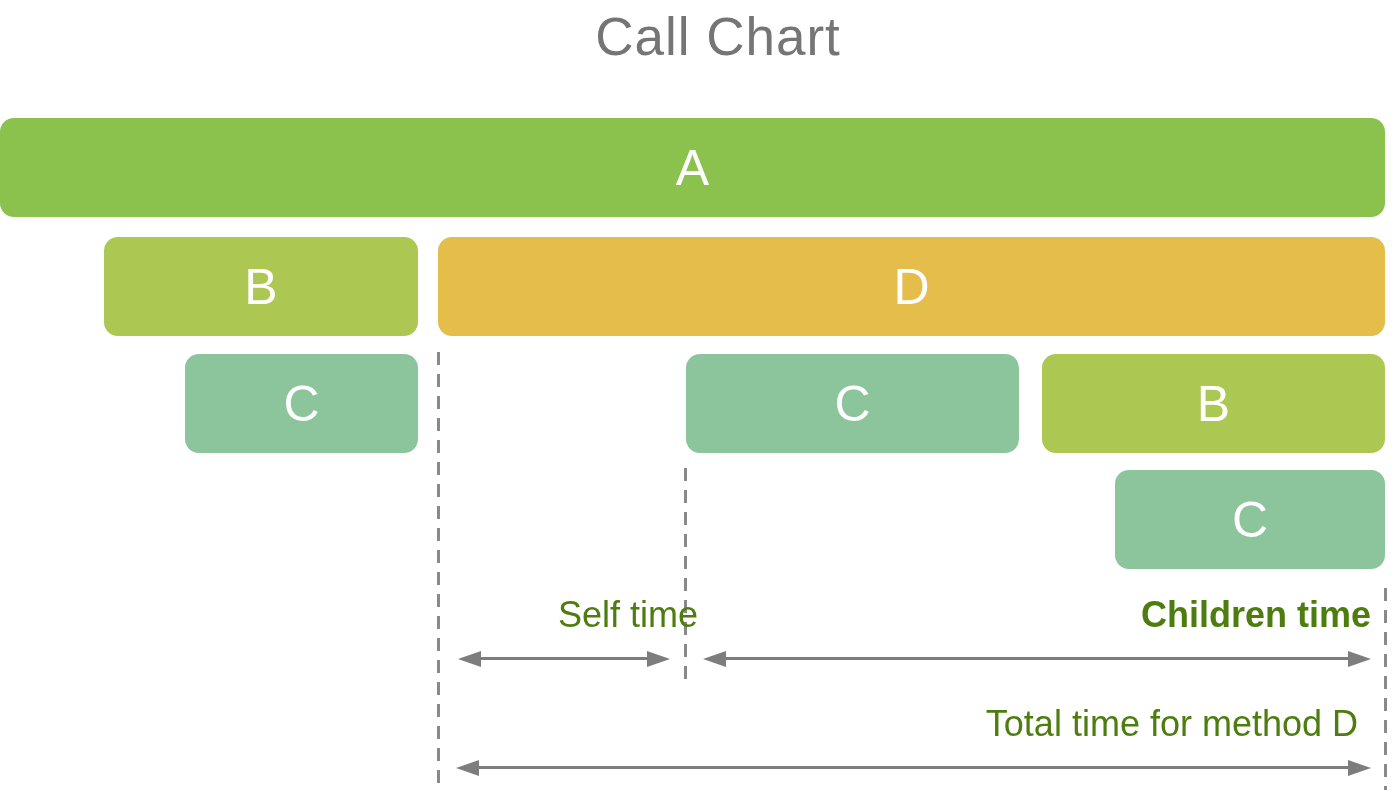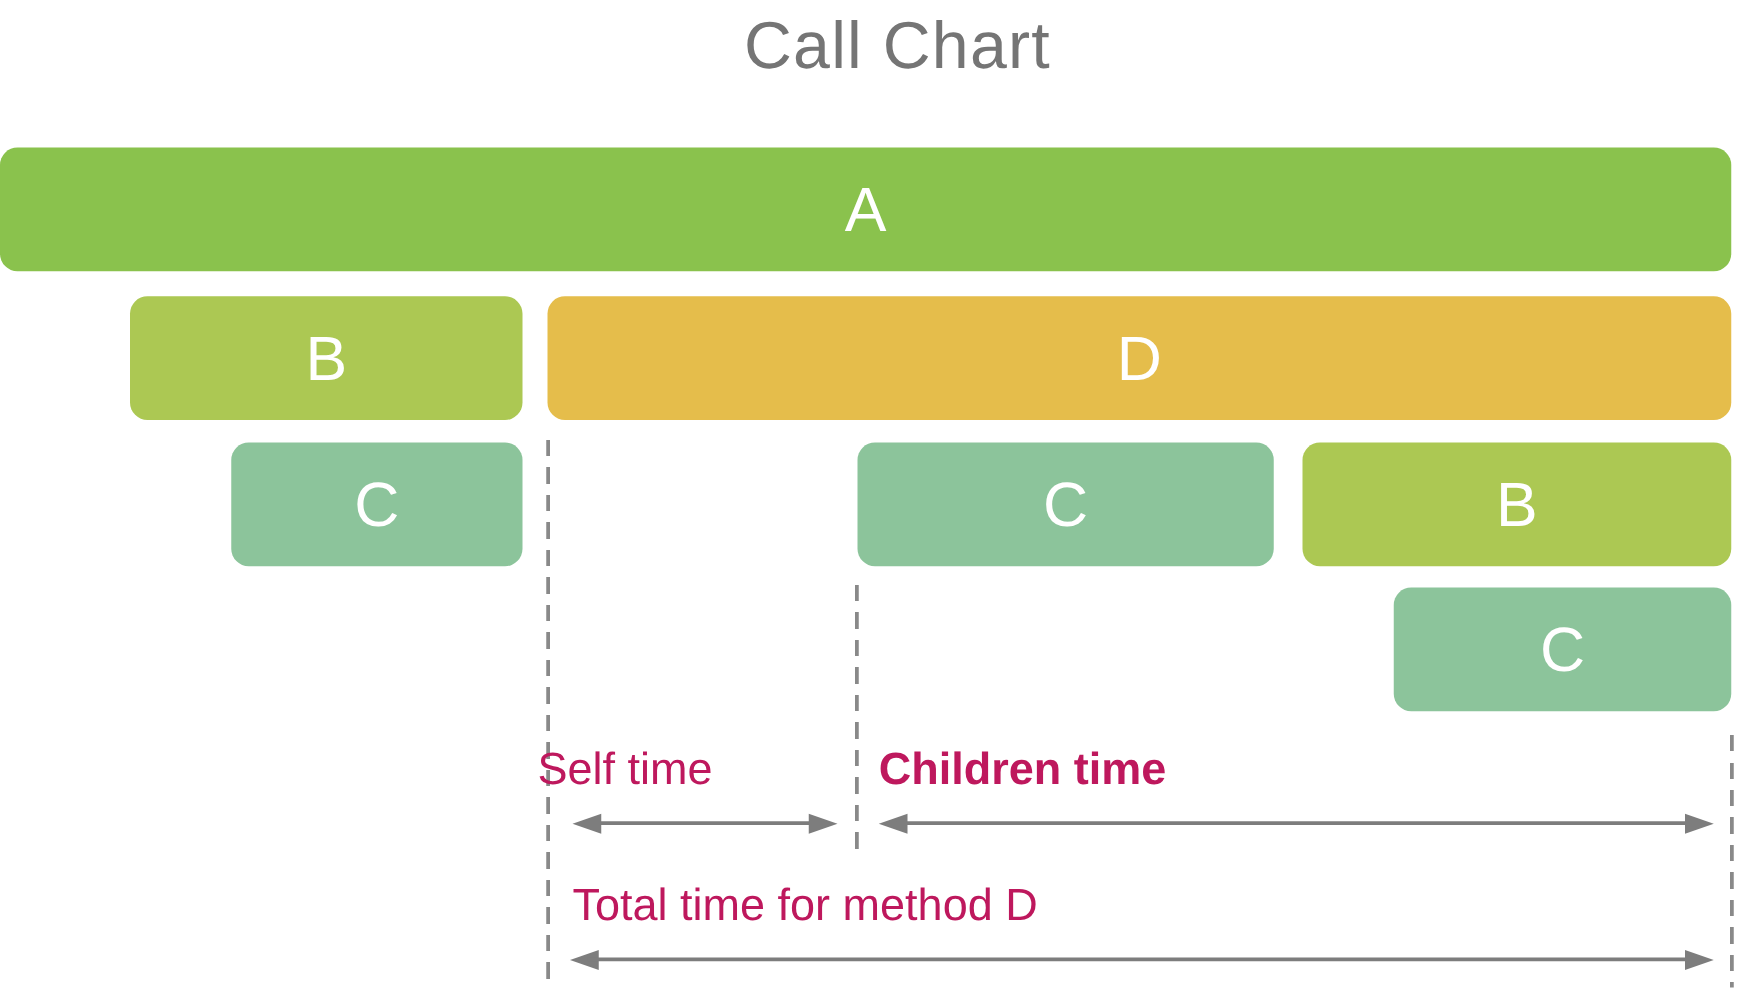--- a/index.html
+++ b/index.html
@@ -68,29 +68,29 @@
   .arrow .head-left  { left: 0;  border-right: 23px solid #7d7d7d; }
   .arrow .head-right { right: 0; border-left: 23px solid #7d7d7d; }
 
   #arrow-self     { left: 458px; top: 651px; width: 212px; }
   #arrow-children { left: 703px; top: 651px; width: 668px; }
   #arrow-total    { left: 456px; top: 760px; width: 915px; }
 
   
   .range-label {
     position: absolute;
-    text-align: left;
+    text-align: right;
     font-size: 36px;
     font-weight: 300;
-    color: #be185d;
+    color: #4d7c0f;
     line-height: 1.15;
   }
   #label-self     { left: 430px; width: 268px; top: 594px; }
   #label-children { left: 703px; width: 668px; top: 594px; font-weight: bold; }
-  #label-total    { left: 458px; width: 915px; top: 703px; }
+  #label-total    { left: 443px; width: 915px; top: 703px; }
 </style>
 </head>
 <body>
 
 <div class="canvas">
 
   <div class="title">Call Chart</div>
 
   <div id="bars-layer">
       <div class="bar" style="left: 0px; top: 118px; width: 1385px; background: rgb(138, 194, 77);">

